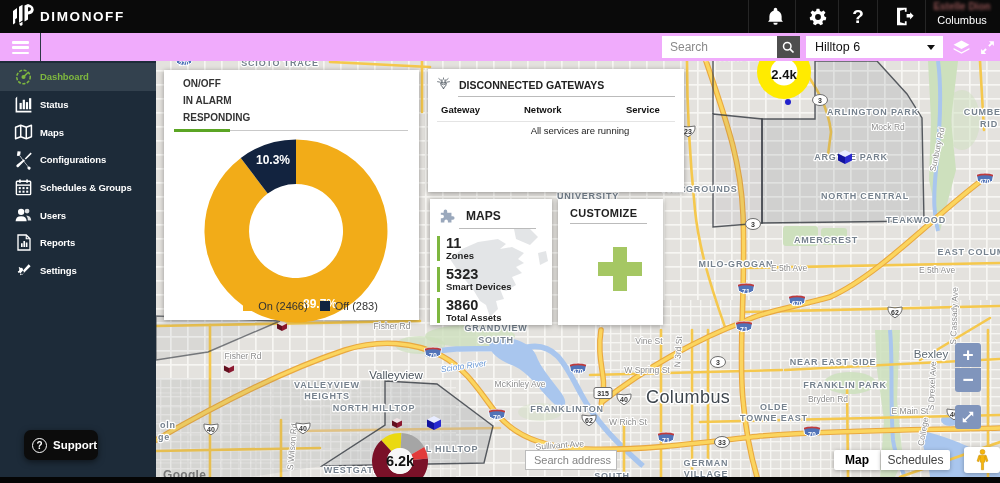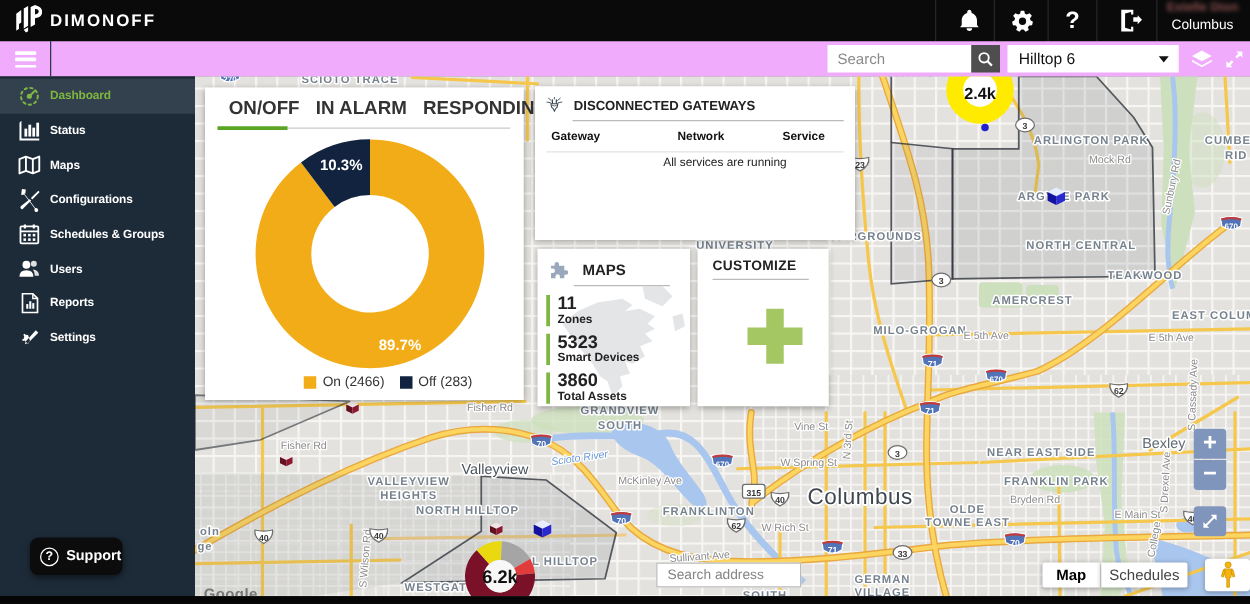--- a/index.html
+++ b/index.html
@@ -33,21 +33,21 @@
 .menu li .mi { width:19px; height:19px; margin-right:7px; display:flex; align-items:center; justify-content:center;}
 .menu li.active { background:#33414e; color:#7eb73f; }
 #support { position:absolute; left:24px; top:369px; width:74px; height:30px; background:#0c0c0c; border-radius:7px; color:#fff; font-size:11.5px; font-weight:bold; display:flex; align-items:center; box-shadow:0 2px 6px rgba(0,0,0,.5);}
 #support .qi { width:15px; height:15px; border:1.6px solid #fff; border-radius:50%; margin:0 6px 0 8px; display:flex; align-items:center; justify-content:center; font-size:10px; font-weight:bold;}
 
 .card { position:absolute; background:#fff; box-shadow:0 1px 5px rgba(0,0,0,.35); z-index:10; }
 #card1 { left:8px; top:9px; width:255px; height:250px; }
 #card2 { left:272px; top:8px; width:256px; height:123px; }
 #card3 { left:274px; top:138px; width:122px; height:126px; }
 #card4 { left:402px; top:138px; width:105px; height:126px; }
-.tabs { display:flex; padding:8px 10px 0 19px; font-size:15px; font-weight:bold; color:#333; }
+.tabs { display:flex; padding:8px 10px 0 19px; font-size:10px; font-weight:bold; color:#333;flex-direction:column; }
 .tabs div { margin-right:13px; padding-bottom:6px; white-space:nowrap; }
 .tabrule { height:3px; margin:0 11px 0 10px; position:relative; }
 .tabrule:before { content:""; position:absolute; left:0; right:0; top:1px; height:1px; background:#c9c9c9; }
 .tabrule .green { position:absolute; left:0; top:0; width:56px; height:3px; background:#5ba524; }
 .cardhead { display:flex; align-items:center; padding:8px 10px 0 8px; }
 .cardhead .htxt { font-weight:bold; color:#222; }
 .hr2 { height:1px; background:#bbb; margin:4px 9px 0 29px; }
 #card2 .hr2 { margin-left:30px; }
 .gwcols { display:flex; font-size:9.5px; font-weight:bold; color:#111; margin-top:7px; }
 .gwmsg { text-align:center; font-size:9.5px; color:#222; margin-top:3px;margin-left:48px; }
@@ -60,21 +60,21 @@
 .legend { position:absolute; left:19px; bottom:8px; width:100%; display:flex; justify-content:center; font-size:11px; color:#333; align-items:center;}
 .legend .sq { width:10px; height:10px; margin-right:5px; }
 
 .mctl { position:absolute; z-index:12; }
 #zoomin { left:799px; top:282px; width:26px; height:24px; background:#8095bc; border-radius:3px 3px 0 0; color:#fff; display:flex;align-items:center;justify-content:center; font-size:19px; font-weight:bold;}
 #zoomout { left:799px; top:307px; width:26px; height:24px; background:#8095bc; border-radius:0 0 3px 3px; color:#fff; display:flex;align-items:center;justify-content:center; font-size:19px; font-weight:bold;}
 #fullscr { left:799px; top:344px; width:26px; height:24px; background:#8095bc; border-radius:3px; color:#fff; display:flex;align-items:center;justify-content:center;}
 #mapbtn { left:678px; top:389px; width:46px; height:20px; background:#fff; font-size:12px; font-weight:bold; color:#000; display:flex; align-items:center; justify-content:center; box-shadow:0 1px 4px rgba(0,0,0,.3); border-radius:2px 0 0 2px;}
 #satbtn { left:725px; top:389px; width:69px; height:20px; background:#fff; font-size:12px; color:#444; display:flex; align-items:center; justify-content:center; box-shadow:0 1px 4px rgba(0,0,0,.3); border-radius:0 2px 2px 0;}
 #pegman { left:808px; top:386px; width:36px; height:26px; background:#fff; border-radius:3px; box-shadow:0 1px 4px rgba(0,0,0,.3); display:flex; align-items:center; justify-content:center;}
-#searchaddr { left:369px; top:389px; width:116px; height:20px; background:#fff; border:1px solid #bbb; font-size:11px; color:#848484; display:flex; align-items:center; padding-left:8px; }
+#searchaddr { left:369px; top:389px; width:92px; height:20px; background:#fff; border:1px solid #bbb; font-size:11px; color:#848484; display:flex; align-items:center; padding-left:8px; }
 #google { left:7px; top:407px; font-size:12px; color:#777; font-weight:bold; letter-spacing:.3px; }
 </style>
 </head>
 <body>
 <div id="topbar">
   <svg class="logo" width="22" height="23" viewBox="0 0 22 23" style="top:4px">
     <g fill="#fff">
       <path d="M1,7 L5,4 L5,14 L3.2,15.2 L3.2,19 L1,20.5 Z"></path>
       <path d="M7,2.8 L10.5,0.8 L10.5,16.5 L7,18.8 Z M7,19.8 L10.5,17.8 L10.5,21 L8.8,22 Z" transform="translate(0,0)"></path>
       <path d="M12.5,1.5 L16,0 L19,1.2 Q22.3,3 21.6,6.6 Q21,9.6 17.5,10.2 L16,10.5 L16,15.5 L12.5,17.5 Z M16,3.2 L16,7.5 L17.3,7.1 Q19.3,6.4 18.9,4.5 Q18.5,2.9 16,3.2 Z"></path>
@@ -516,21 +516,21 @@
           <path d="M7.5 9.5 L16.5 9.5 L15.5 14 L13.5 16 L12 19 L10.5 16 L8.5 14 Z"></path>
           <path d="M9.5 9 L9.5 4.5 M14.5 9 L14.5 4.5" stroke-width="1.5" stroke-linecap="round"></path>
           <path d="M4.5 2.5 L8 5.5 M19.5 2.5 L16 5.5 M2.5 7.5 L7 8.3 M21.5 7.5 L17 8.3 M12 1.5 L12 3.5" stroke-width="1.1" stroke-linecap="round"></path>
           <path d="M9 11.5 Q12 13.5 15 11.5" stroke-width="1"></path>
         </svg>
     <span class="htxt" style="font-size:10.5px;letter-spacing:0px">DISCONNECTED GATEWAYS</span>
   </div>
   <div class="hr2"></div>
   <div class="gwcols" style="position:relative;height:14px">
         <span style="position:absolute;left:13px">Gateway</span>
-        <span style="position:absolute;left:114px">Network</span>
+        <span style="position:absolute;left:96px">Network</span>
         <span style="position:absolute;left:198px">Service</span>
       </div>
   <div style="height:1px;background:#e4e4e4;margin:3px 9px 0 9px"></div>
   <div class="gwmsg">All services are running</div>
 </div>
 <div class="card" id="card3">
   <svg width="110" height="92" viewBox="0 0 110 92" style="position:absolute;right:2px;bottom:4px;opacity:.55">
     <g fill="#cdd0d4">
     <path d="M10,30 L22,20 L38,13 L58,10 L66,15 L60,20 L72,18 L84,24 L78,30 L84,34 L76,38 L82,44 L72,48 L76,56 L66,62 L60,60 L64,70 L56,72 L58,80 L50,88 L46,76 L40,72 L34,62 L26,52 L18,42 Z"></path>
     <path d="M74,0 L90,0 L98,8 L90,16 L76,10 Z"></path>

